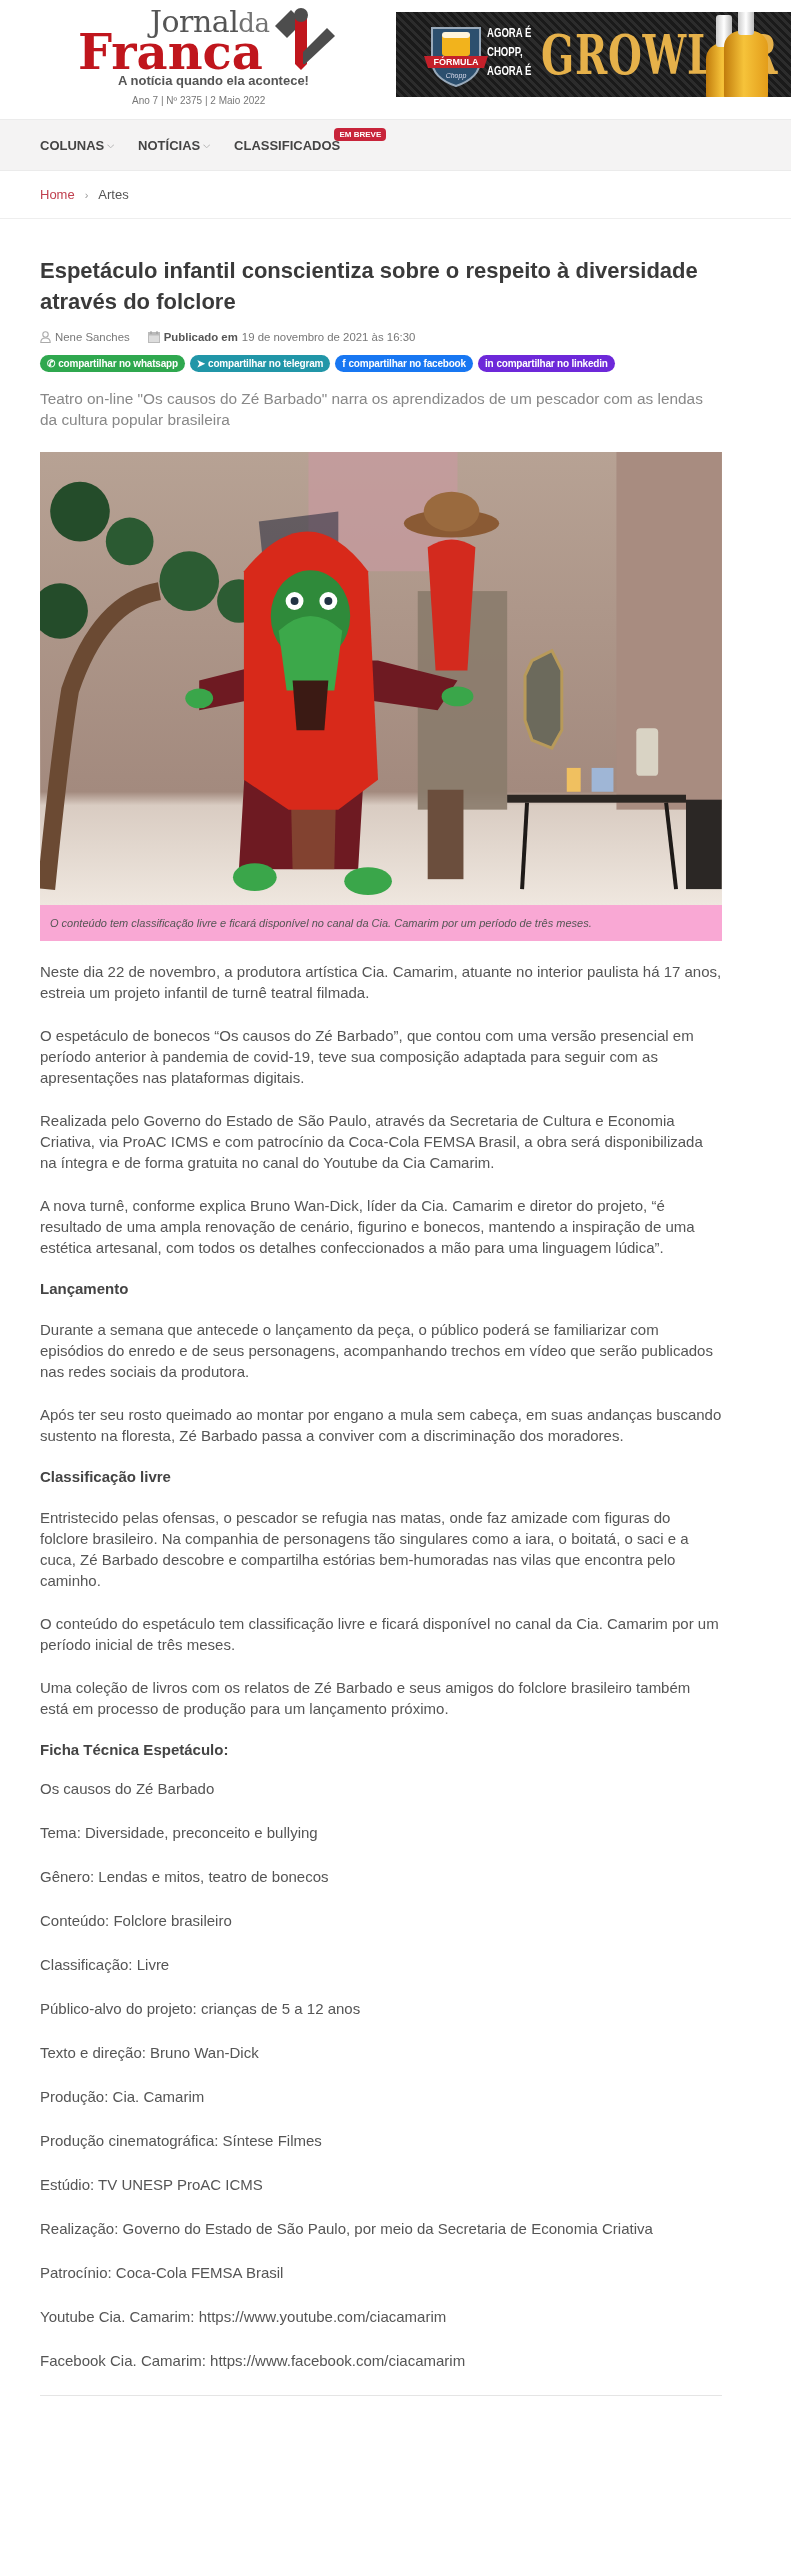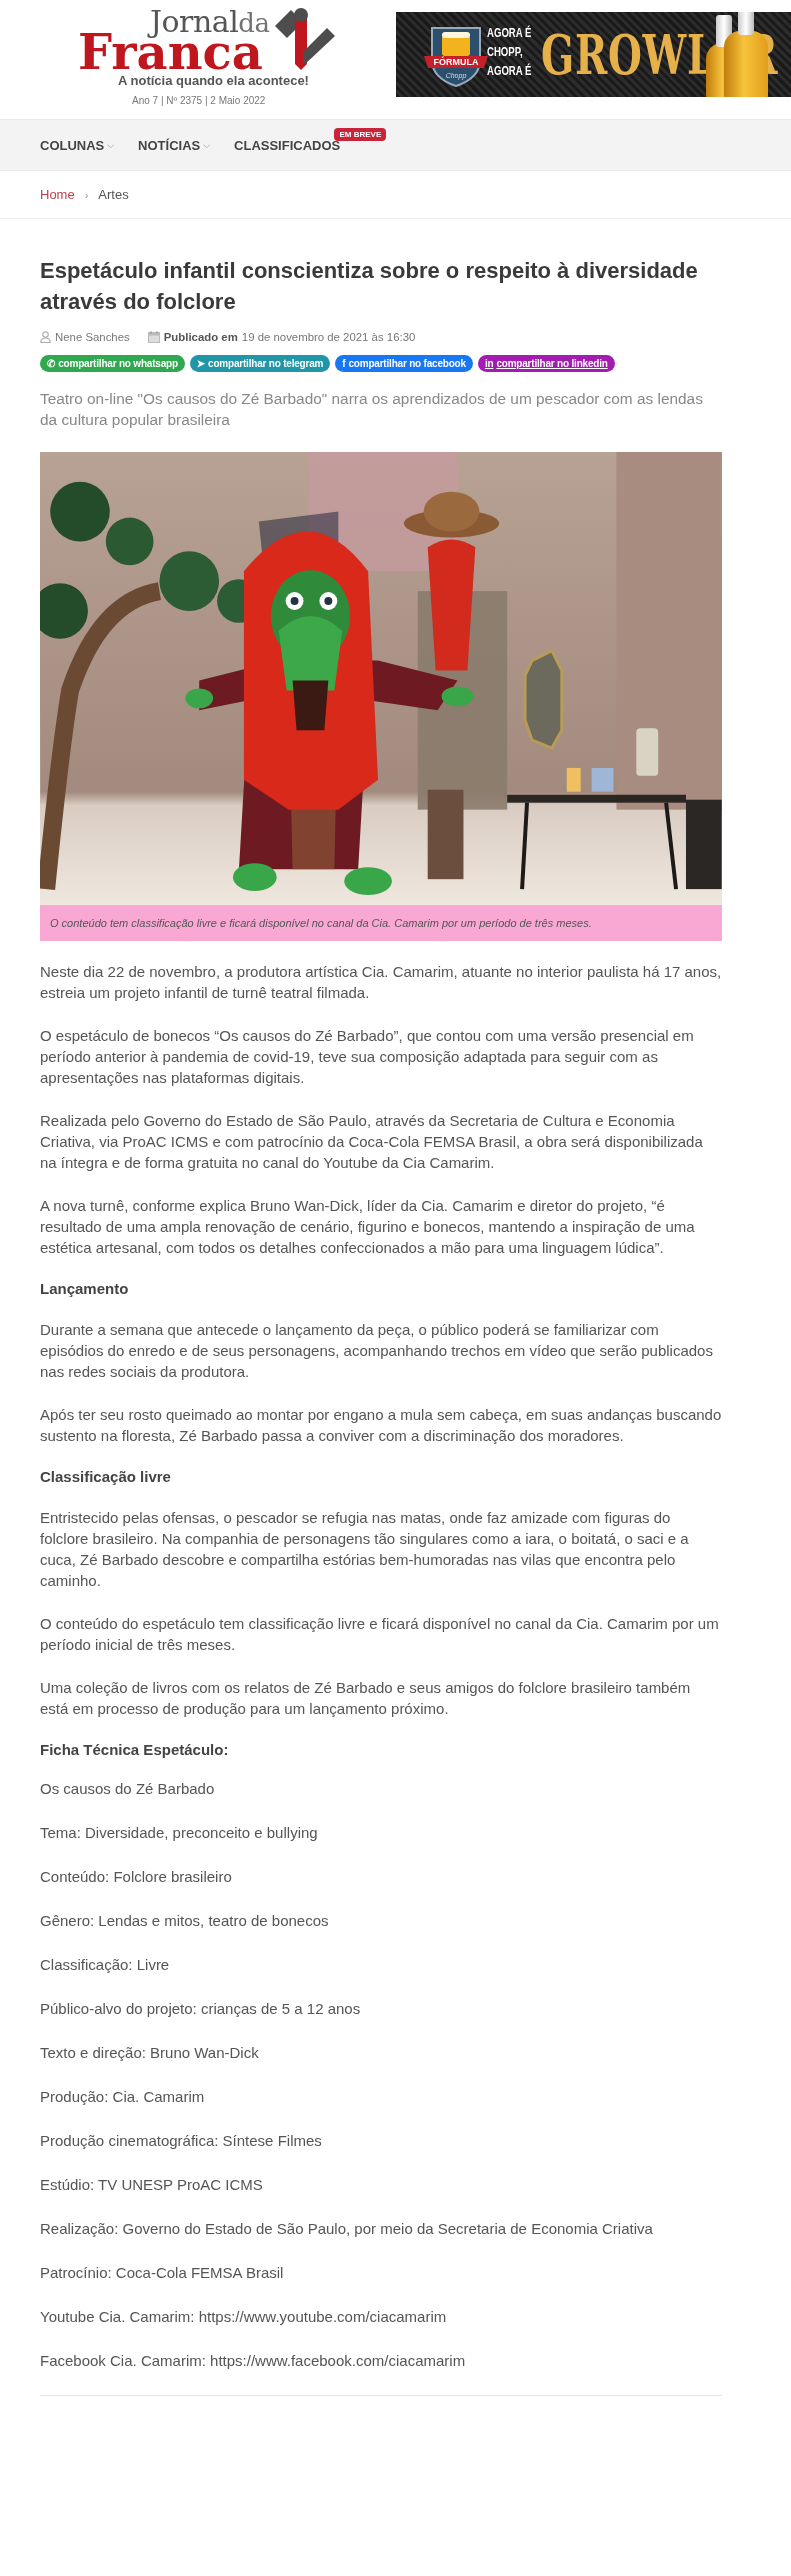--- a/index.html
+++ b/index.html
@@ -38,21 +38,21 @@
   .meta-icon { color: #aaa; margin-right: 4px; font-size: 12px; }
   .meta-author { margin-right: 18px; }
   .meta-published { font-weight: bold; color: #555; margin-right: 4px; }
 
   .share-row { margin-top: 12px; display: flex; gap: 5px; }
   .share-btn { font-size: 10px; font-weight: bold; color: #fff; padding: 3px 7px; border-radius: 10px; white-space: nowrap; cursor: pointer; display: flex; align-items: center; letter-spacing: -0.2px; }
   .share-btn .ic { margin-right: 3px; font-size: 10px; }
   .share-whatsapp { background: #2fa84f; }
   .share-telegram { background: #2196a8; }
   .share-facebook { background: #1877f2; }
-  .share-linkedin { background: #a21caf; text-decoration: underline; }
+  .share-linkedin { background: #6d28d9; }
 
   .lede { margin-top: 16px; font-size: 15.4px; line-height: 21px; color: #888; font-weight: normal; }
 
   .figure { margin-top: 22px; }
   .photo { width: 682px; height: 453px; position: relative; overflow: hidden; background: linear-gradient(180deg, #b69f90 0%, #a98e82 55%, #e6dcd4 82%, #efe7df 100%); }
   .caption { background: #f9a8d4; height: 36px; display: flex; align-items: center; padding-left: 10px; font-size: 11px; color: #555; font-style: italic; }
 
   .body-text p { font-size: 15px; line-height: 21px; color: #555; margin-top: 22px; }
   .body-text p.first { margin-top: 20px; }
   .body-text h3 { font-size: 15px; font-weight: bold; color: #444; margin-top: 22px; }
@@ -234,22 +234,22 @@
 
     <h3>Classificação livre</h3>
     <p>Entristecido pelas ofensas, o pescador se refugia nas matas, onde faz amizade com figuras do folclore brasileiro. Na companhia de personagens tão singulares como a iara, o boitatá, o saci e a cuca, Zé Barbado descobre e compartilha estórias bem-humoradas nas vilas que encontra pelo caminho.</p>
     <p>O conteúdo do espetáculo tem classificação livre e ficará disponível no canal da Cia. Camarim por um período inicial de três meses.</p>
     <p>Uma coleção de livros com os relatos de Zé Barbado e seus amigos do folclore brasileiro também está em processo de produção para um lançamento próximo.</p>
 
     <h3>Ficha Técnica Espetáculo:</h3>
     <div class="spec-list">
       <p>Os causos do Zé Barbado</p>
       <p>Tema: Diversidade, preconceito e bullying</p>
+      <p>Gênero: Lendas e mitos, teatro de bonecos</p>
       <p>Conteúdo: Folclore brasileiro</p>
-      <p>Gênero: Lendas e mitos, teatro de bonecos</p>
       <p>Classificação: Livre</p>
       <p>Público-alvo do projeto: crianças de 5 a 12 anos</p>
       <p>Texto e direção: Bruno Wan-Dick</p>
       <p>Produção: Cia. Camarim</p>
       <p>Produção cinematográfica: Síntese Filmes</p>
       <p>Estúdio: TV UNESP ProAC ICMS</p>
       <p>Realização: Governo do Estado de São Paulo, por meio da Secretaria de Economia Criativa</p>
       <p>Patrocínio: Coca-Cola FEMSA Brasil</p>
       <p>Youtube Cia. Camarim: https://www.youtube.com/ciacamarim</p>
       <p>Facebook Cia. Camarim: https://www.facebook.com/ciacamarim</p>

